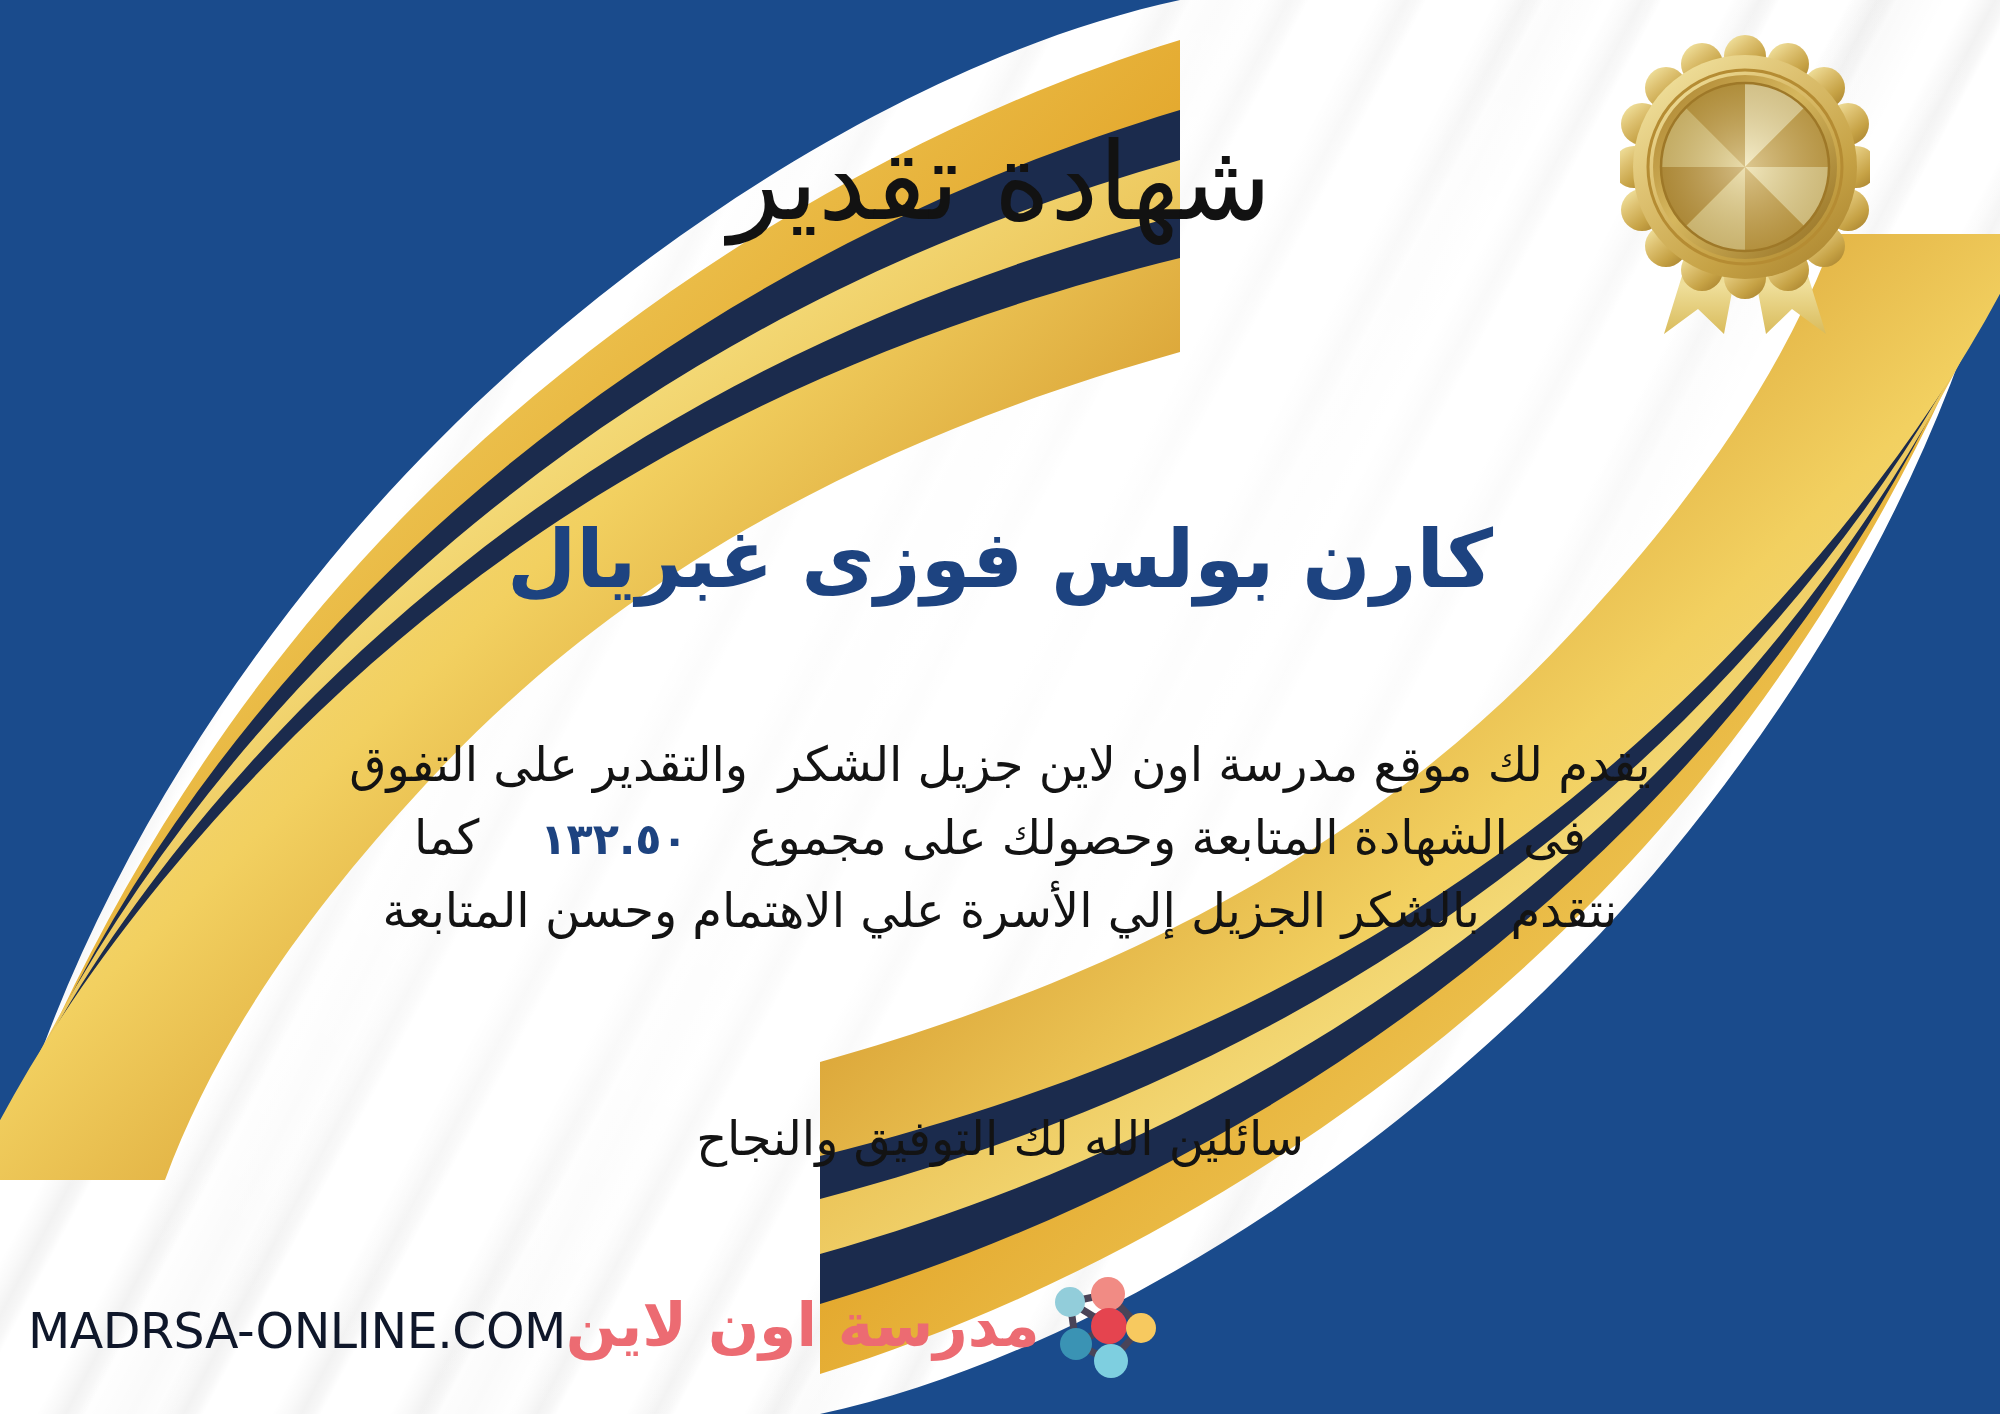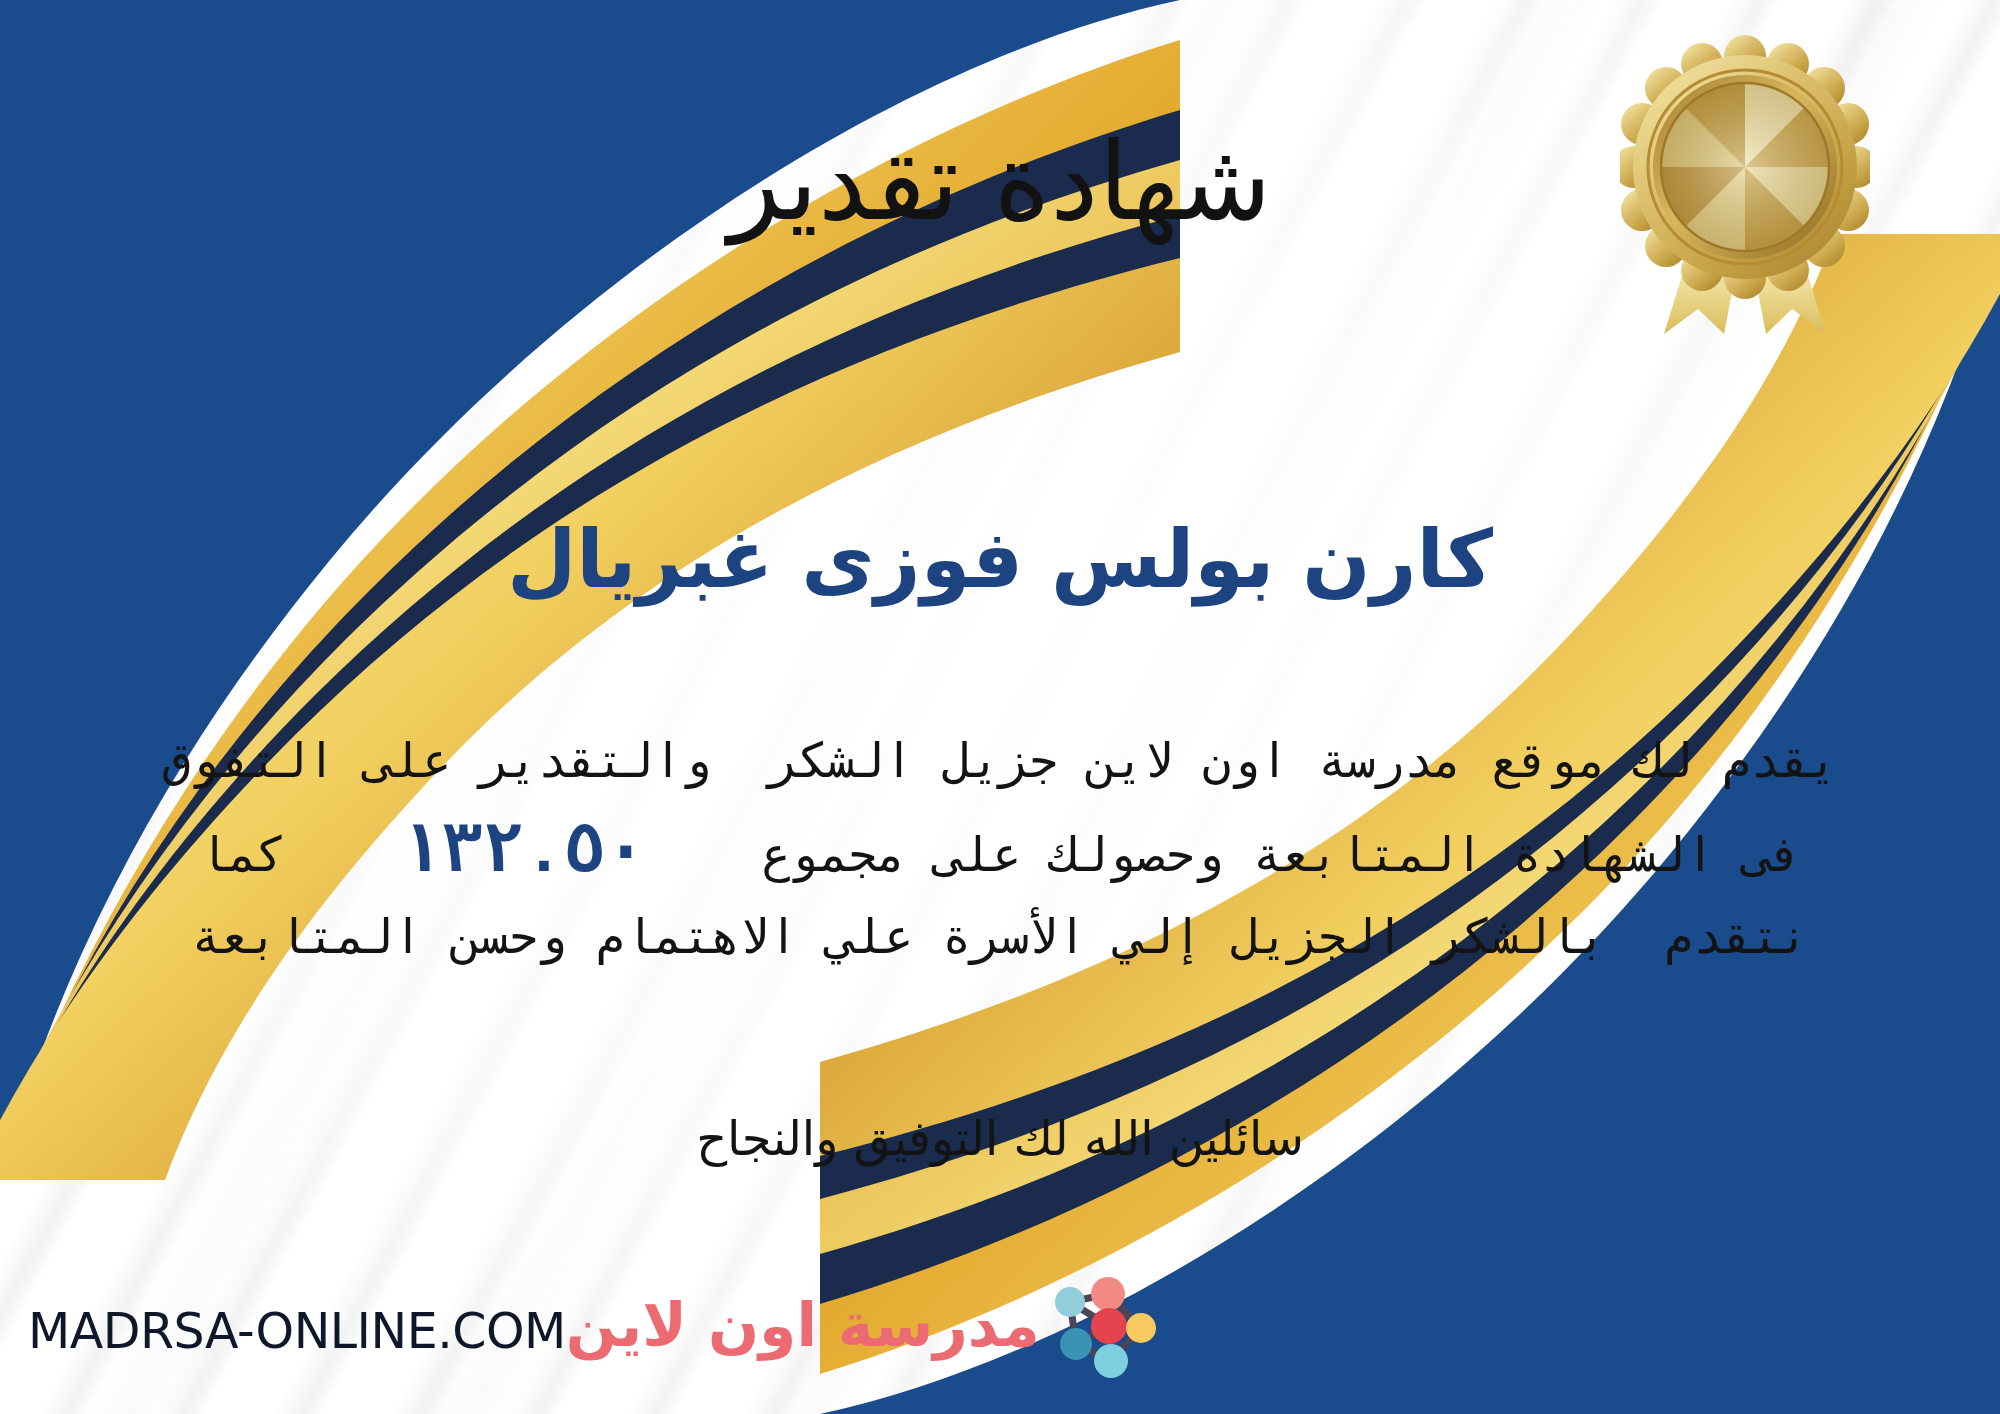--- a/index.html
+++ b/index.html
@@ -120,26 +120,25 @@
     text-align: center;
     direction: rtl;
     color: #131313;
     font-size: 48px;
     line-height: 1.52;
     font-weight: 400;
   }
   .body-line {
     display: block;
     white-space: pre-wrap;
-    font-family: Liberation Mono, monospace;
   }
   .grade-value {
     color: #1d4380;
     font-weight: 700;
-    font-size: 68px;
+    font-size: 43px;
     letter-spacing: 1px;
     margin-top: 26px;
   }
 
   .closing-line {
     position: absolute;
     top: 1110px;
     left: 0;
     width: 2000px;
     text-align: center;

